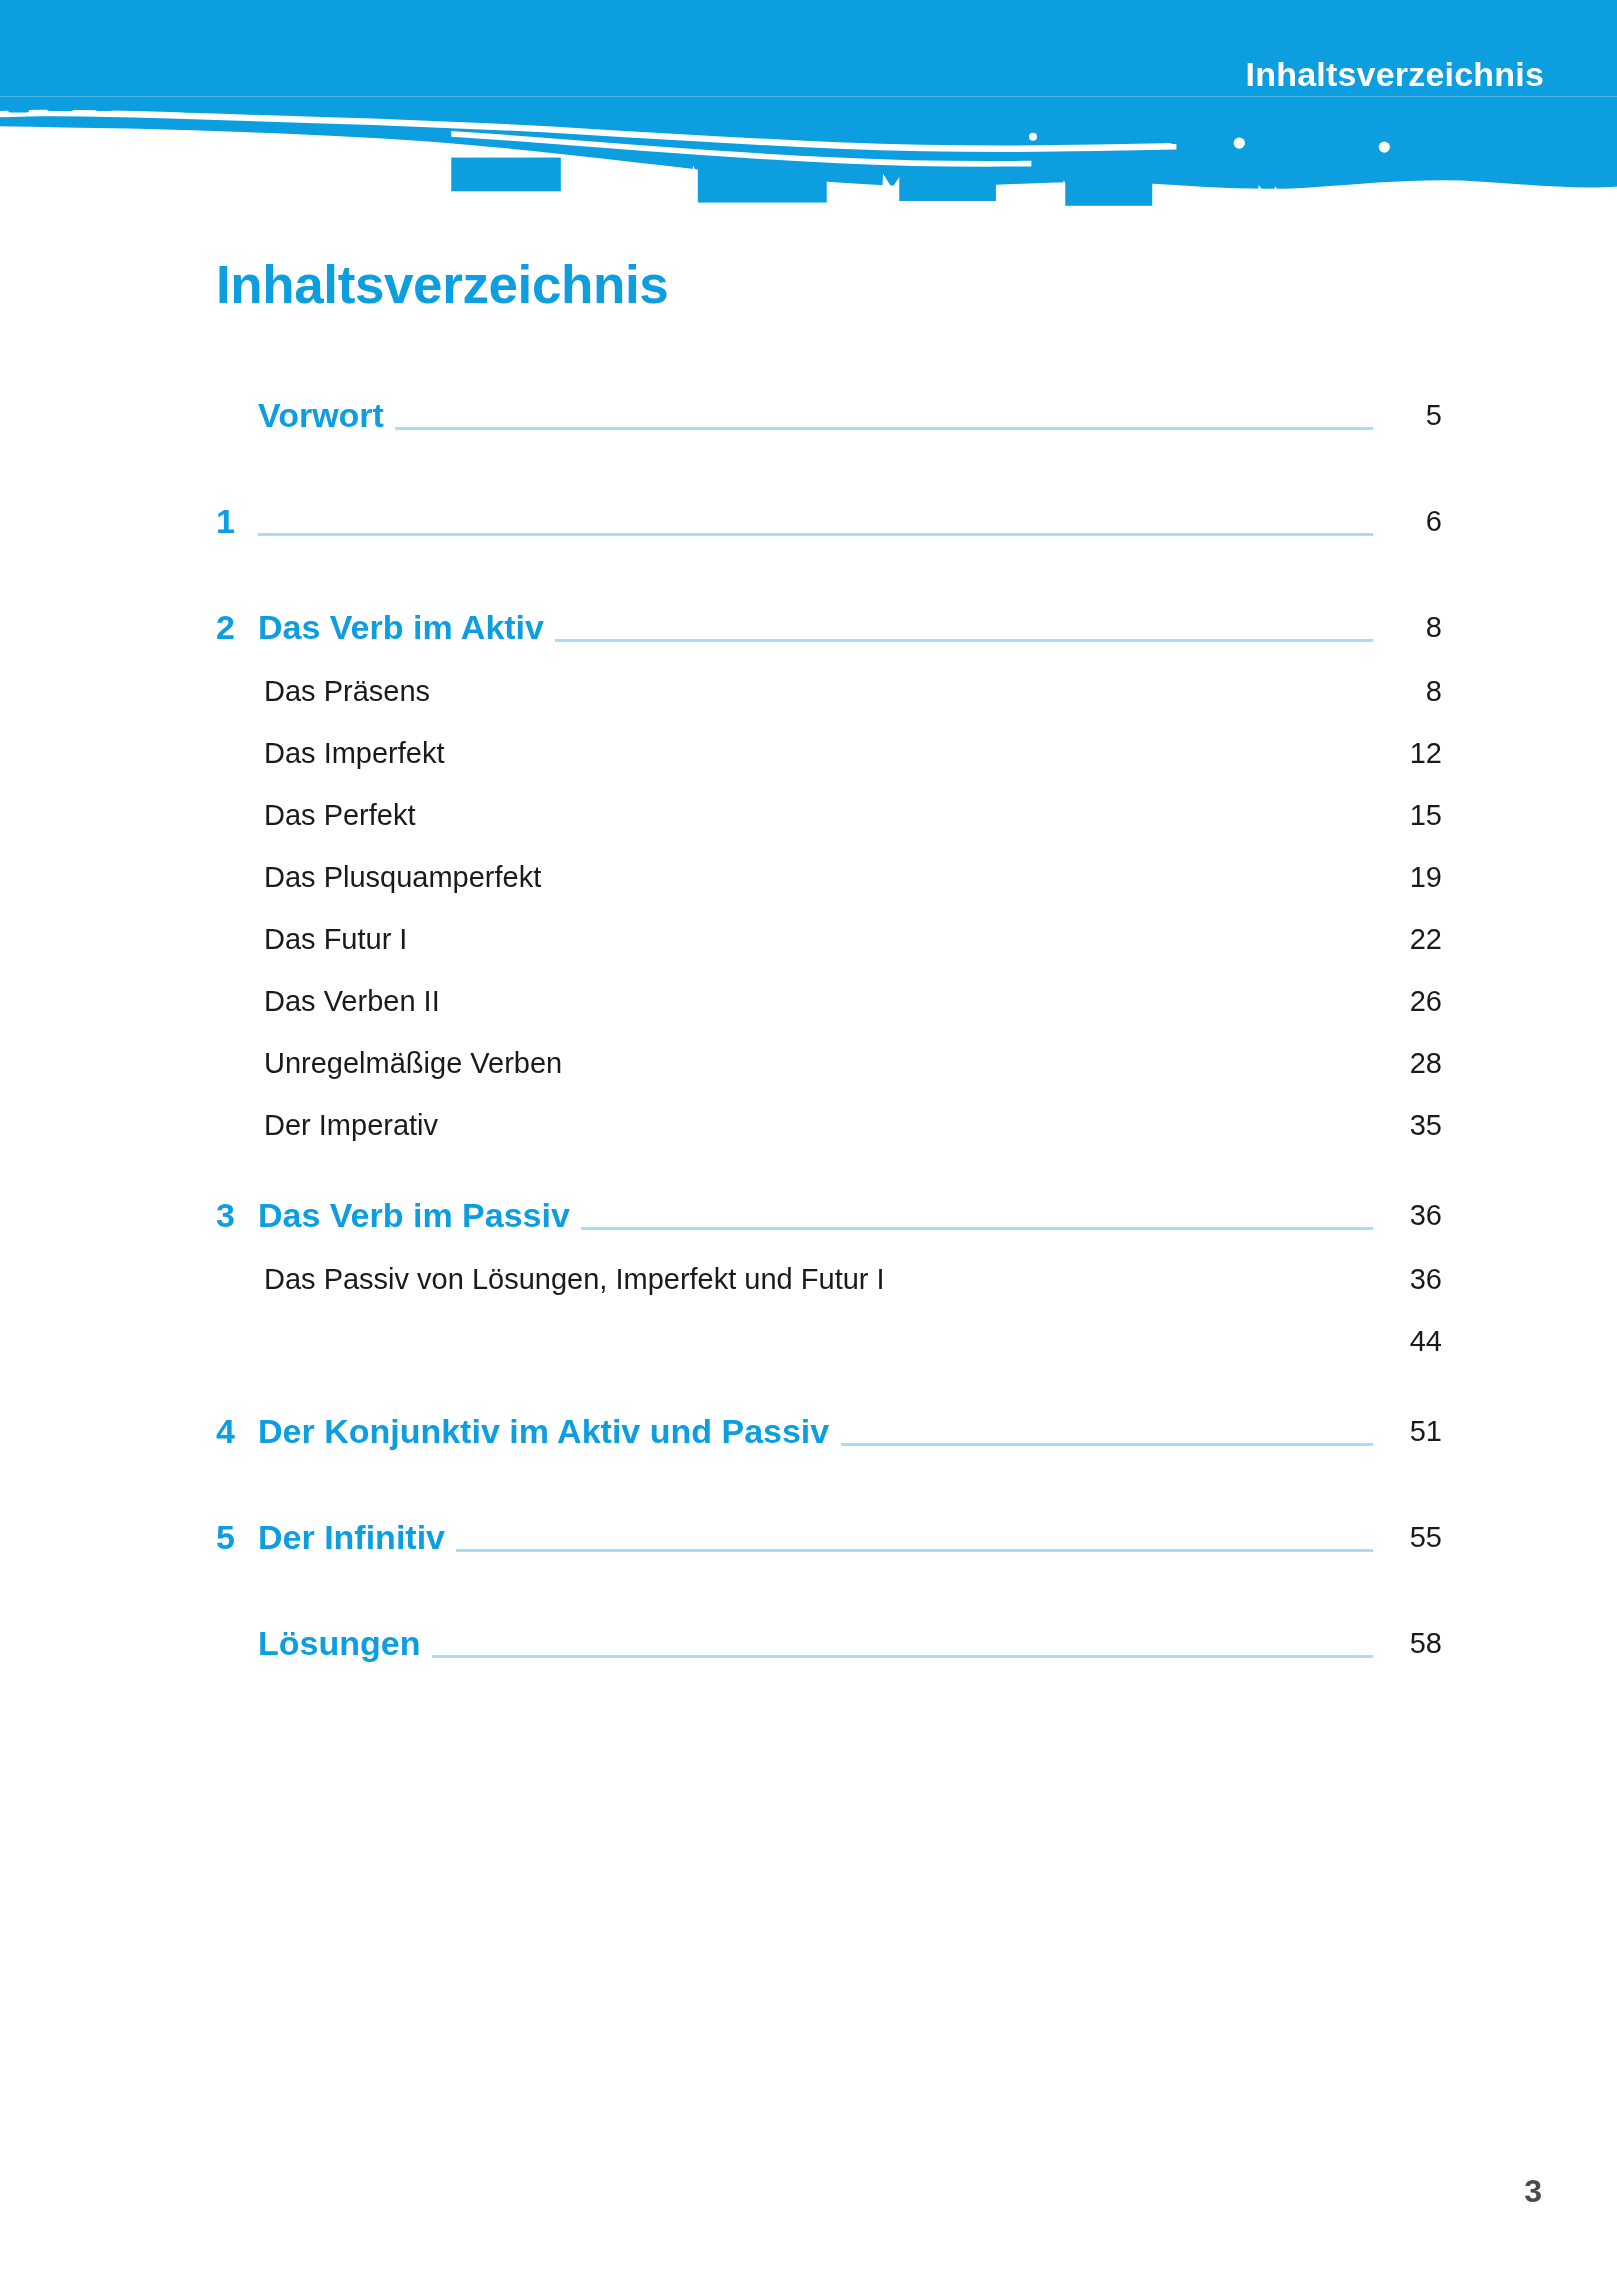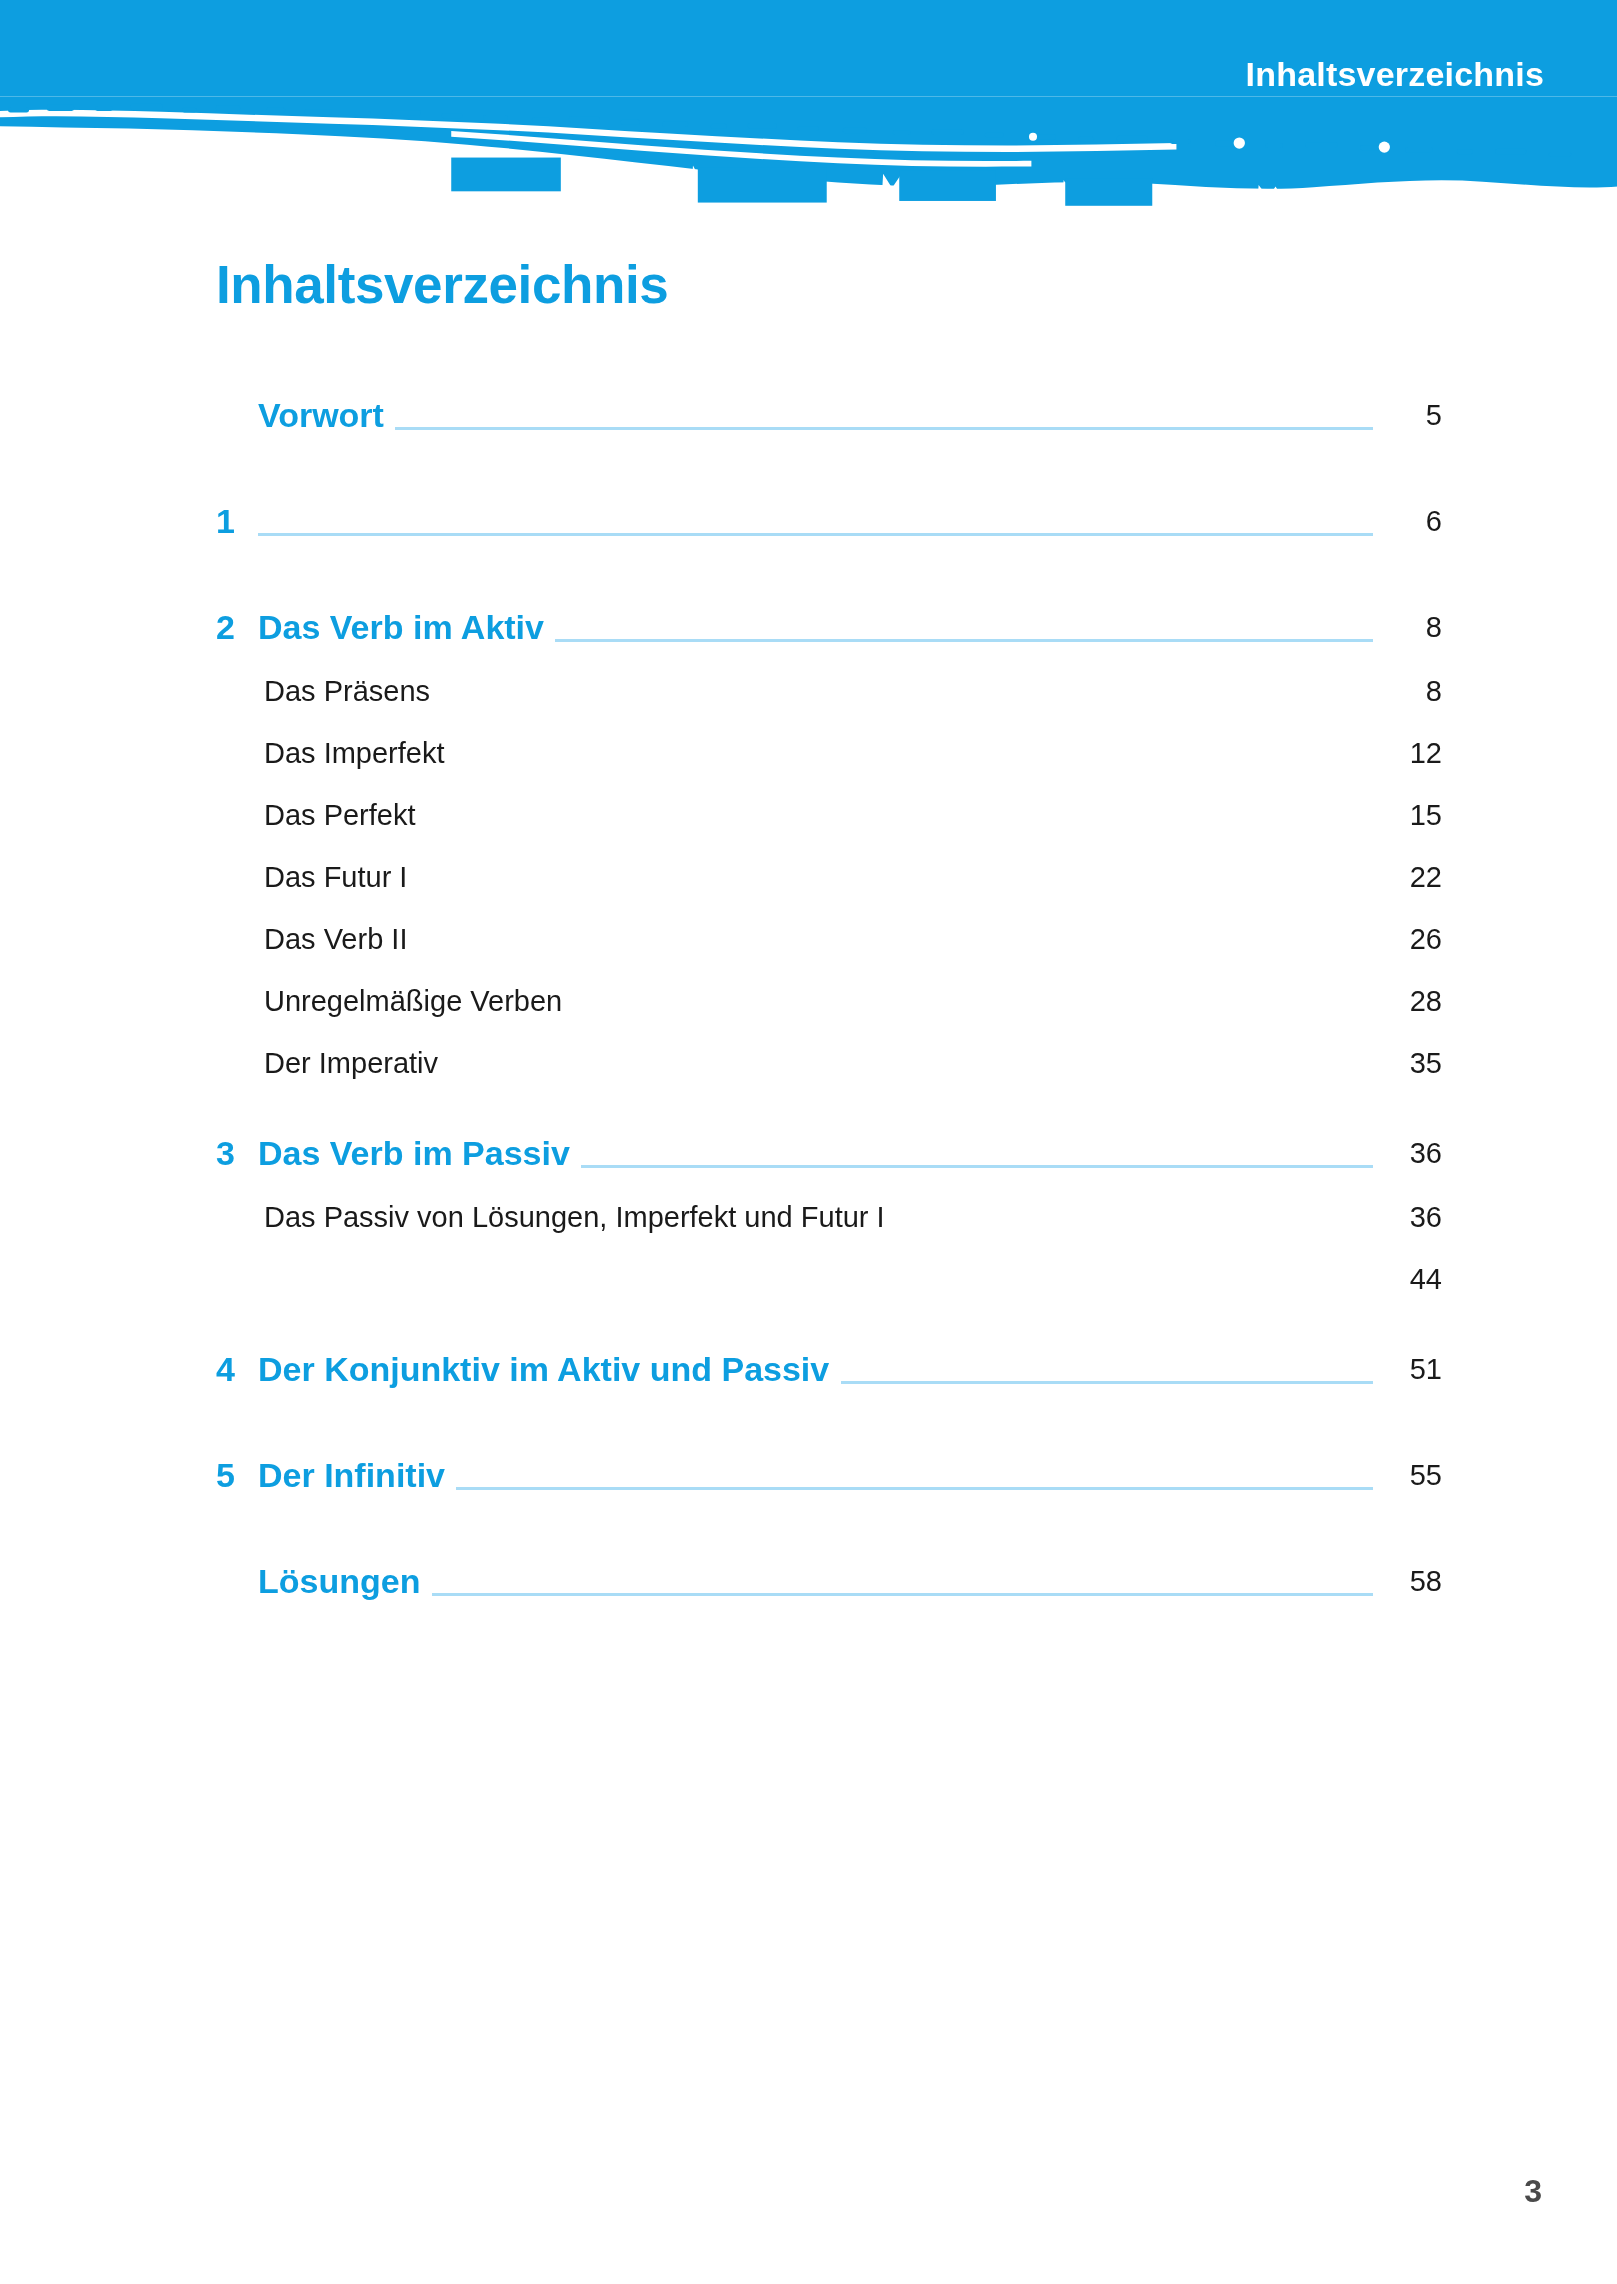--- a/index.html
+++ b/index.html
@@ -305,27 +305,33 @@
         <span class="pageno">12</span>
       </div>
       <div class="toc-row lvl-sub">
         <span class="num"></span>
         <span class="label">Das Perfekt</span>
         <span class="leader"></span>
         <span class="pageno">15</span>
       </div>
       <div class="toc-row lvl-sub">
         <span class="num"></span>
+        <span class="label">Das Plusquamperfekt</span>
+        <span class="leader"></span>
+        <span class="pageno">19</span>
+      </div>
+      <div class="toc-row lvl-sub">
+        <span class="num"></span>
         <span class="label">Das Futur I</span>
         <span class="leader"></span>
         <span class="pageno">22</span>
       </div>
       <div class="toc-row lvl-sub">
         <span class="num"></span>
-        <span class="label">Das Verb II</span>
+        <span class="label">Das Verben II</span>
         <span class="leader"></span>
         <span class="pageno">26</span>
       </div>
       <div class="toc-row lvl-sub">
         <span class="num"></span>
         <span class="label">Unregelmäßige Verben</span>
         <span class="leader"></span>
         <span class="pageno">28</span>
       </div>
       <div class="toc-row lvl-sub">

